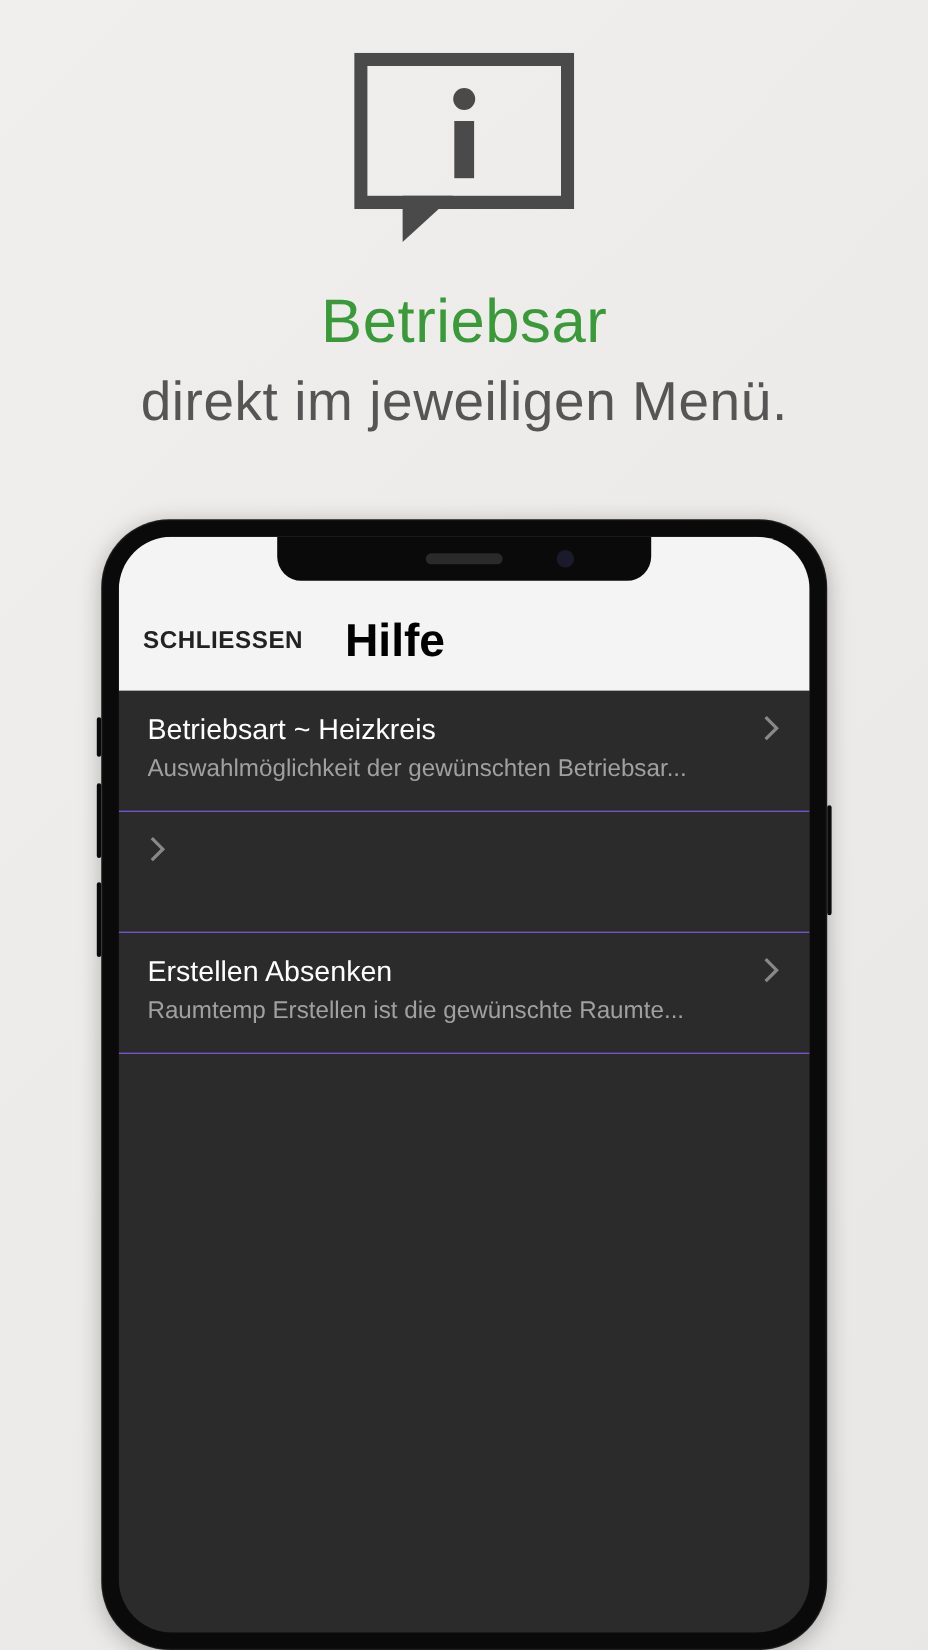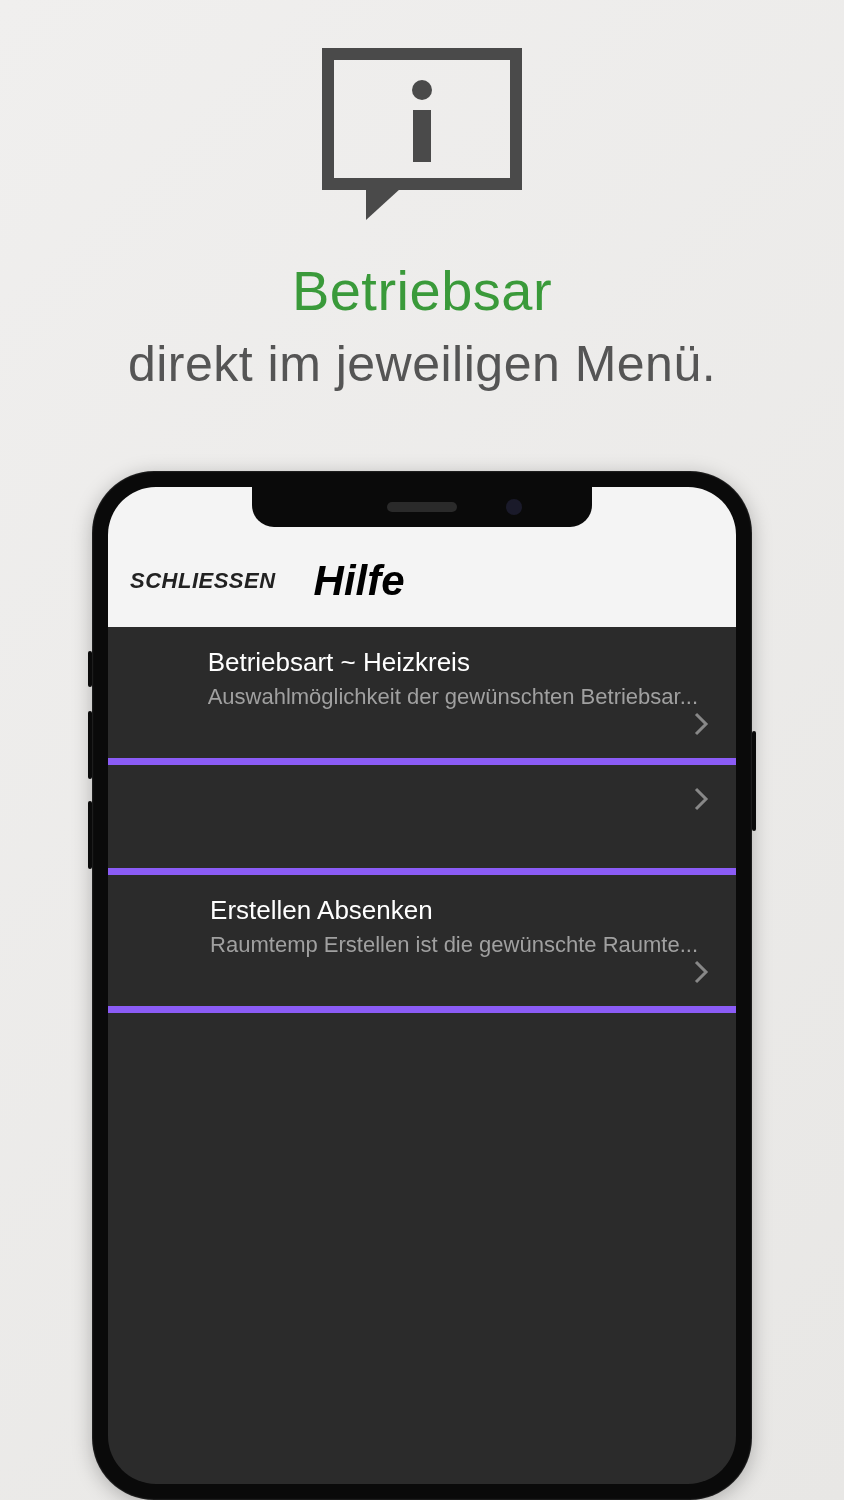--- a/index.html
+++ b/index.html
@@ -127,21 +127,20 @@
     }
     
     .app-header {
       background: #f4f4f4;
       padding-top: 48px;
       height: 140px;
       display: flex;
       align-items: center;
       padding-left: 22px;
       gap: 38px;
-      font-style: italic;
     }
     
     .close-btn {
       font-size: 22px;
       font-weight: 700;
       color: #222;
       letter-spacing: 0.5px;
       font-family: "Helvetica Neue", Arial, sans-serif;
     }
     
@@ -151,26 +150,25 @@
       color: #000000;
       font-family: "Helvetica Neue", Arial, sans-serif;
     }
     
     .list-container {
       background: #2b2b2b;
     }
     
     .list-item {
       padding: 20px 26px 20px 26px;
-      border-bottom: 7px solid #8b5cf6;
-      display: flex;
-      align-items: flex-end;
+      border-bottom: 1px solid #8b5cf6;
+      display: flex;
+      align-items: flex-start;
       justify-content: space-between;
       min-height: 110px;
-      flex-direction: column;
     }
     
     .list-item-content {
       flex: 1;
       min-width: 0;
       padding-right: 12px;
     }
     
     .list-item-title {
       font-size: 26px;

